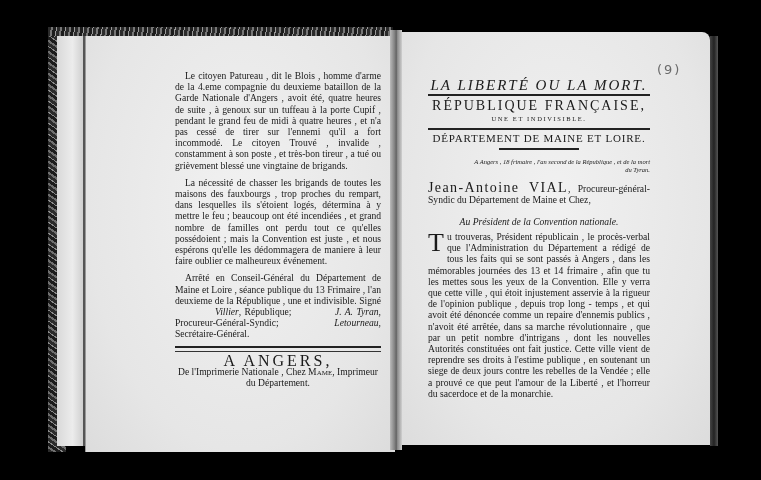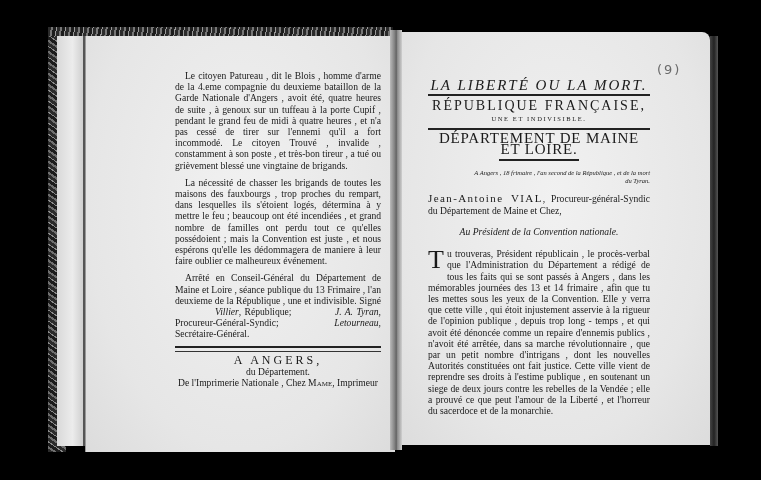--- a/index.html
+++ b/index.html
@@ -39,32 +39,32 @@
     .right-col { left: 428px; width: 222px; }
     p { margin: 0 0 6px 0; text-indent: 10px; }
     .pnum { text-align: center; font-size: 9px; margin-bottom: 2px; text-indent: 0; }
     .flush { text-indent: 0; }
     .center { text-align: center; text-indent: 0; }
     .rule { border-top: 2px solid #222; margin: 3px 0; }
     .rule-thin { border-top: 1px solid #333; margin: 1px 0 3px; }
     .motto { font-style: italic; letter-spacing: 2px; font-size: 15px; text-align: center; }
     .h-republique { font-size: 14px; letter-spacing: 2px; text-align: center; margin-top: 4px; }
     .h-une { font-size: 6.5px; letter-spacing: 1.6px; text-align: center; margin-top: 2px; }
-    .h-dept { font-size: 15px; letter-spacing: 0.8px; text-align: center; margin-top: 3px; }
+    .h-dept { font-size: 11px; letter-spacing: 0.8px; text-align: center; margin-top: 3px; }
     .short-rule { width: 80px; margin: 4px auto; border-top: 2px solid #222; }
     .dateline { font-style: italic; font-size: 6.5px; line-height: 8px; text-align: right; margin: 8px 0 8px 40px; }
     .author { font-size: 9.6px; line-height: 11.5px; text-indent: 0; margin-bottom: 10px; }
-    .author .sc { letter-spacing: 1.4px; font-size: 11px; }
-    .address { font-style: italic; text-align: center; text-indent: 0; margin-bottom: 11px; }
+    .author .sc { letter-spacing: 1.4px; font-size: 14px; }
+    .address { font-style: italic; text-align: center; text-indent: 0; margin-bottom: 4px; }
     .dropcap { float: left; font-size: 26px; line-height: 22px; margin: 1px 3px 0 0; }
     .handnote {
       position: absolute; left: 657px; top: 62px; font-family: "DejaVu Sans", sans-serif;
       font-size: 13px; color: #6a6a6a; letter-spacing: 2px;
     }
-    .imprint-title { text-align: center; letter-spacing: 3px; font-size: 12px; margin-top: 3px; }
+    .imprint-title { text-align: center; letter-spacing: 3px; font-size: 16px; margin-top: 3px; }
     i { font-style: italic; margin-left: 40px; }
   </style>
 </head>
 <body>
 
 <div class="cover-left"></div>
 <div class="cover-top"></div>
 <div class="flyleaf"></div>
 
 <div class="page page-left"></div>
@@ -72,22 +72,22 @@
 <div class="gutter"></div>
 <div class="edge-right"></div>
 
 <div class="text left-col" style="top:70px;">
   <p>Le citoyen Patureau , dit le Blois , homme d'arme de la 4.eme compagnie du deuxieme bataillon de la Garde Nationale d'Angers , avoit été, quatre heures de suite , à genoux sur un tuffeau à la porte Cupif , pendant le grand feu de midi à quatre heures , et n'a pas cessé de tirer sur l'ennemi qu'il a fort incommodé. Le citoyen Trouvé , invalide , constamment à son poste , et très-bon tireur , a tué ou grièvement blessé une vingtaine de brigands.</p>
   <p>La nécessité de chasser les brigands de toutes les maisons des fauxbourgs , trop proches du rempart, dans lesquelles ils s'étoient logés, détermina à y mettre le feu ; beaucoup ont été incendiées , et grand nombre de familles ont perdu tout ce qu'elles possédoient ; mais la Convention est juste , et nous espérons qu'elle les dédommagera de maniere à leur faire oublier ce malheureux événement.</p>
   <p><span>Arrêté en Conseil-Général du Département de Maine et Loire , séance publique du 13 Frimaire , l'an deuxieme de la République , une et indivisible. Signé </span><i>Villier</i><span>, République; </span><i>J. A. Tyran</i><span>, Procureur-Général-Syndic; </span><i>Letourneau</i><span>, Secrétaire-Général.</span></p>
   <div class="rule"></div>
   <div class="rule-thin"></div>
   <div class="imprint-title">A ANGERS,</div>
+  <div class="center"><span>De l'Imprimerie Nationale , Chez </span><span style="font-variant:small-caps">Mame</span><span>, Imprimeur</span></div>
   <div class="center">du Département.</div>
-  <div class="center"><span>De l'Imprimerie Nationale , Chez </span><span style="font-variant:small-caps">Mame</span><span>, Imprimeur</span></div>
 </div>
 
 <div class="handnote">(9)</div>
 
 <div class="text right-col" style="top:80px;">
   <div class="motto">LA LIBERTÉ OU LA MORT.</div>
   <div class="rule"></div>
   <div class="h-republique">RÉPUBLIQUE FRANÇAISE,</div>
   <div class="h-une">UNE ET INDIVISIBLE.</div>
   <div class="rule"></div>

